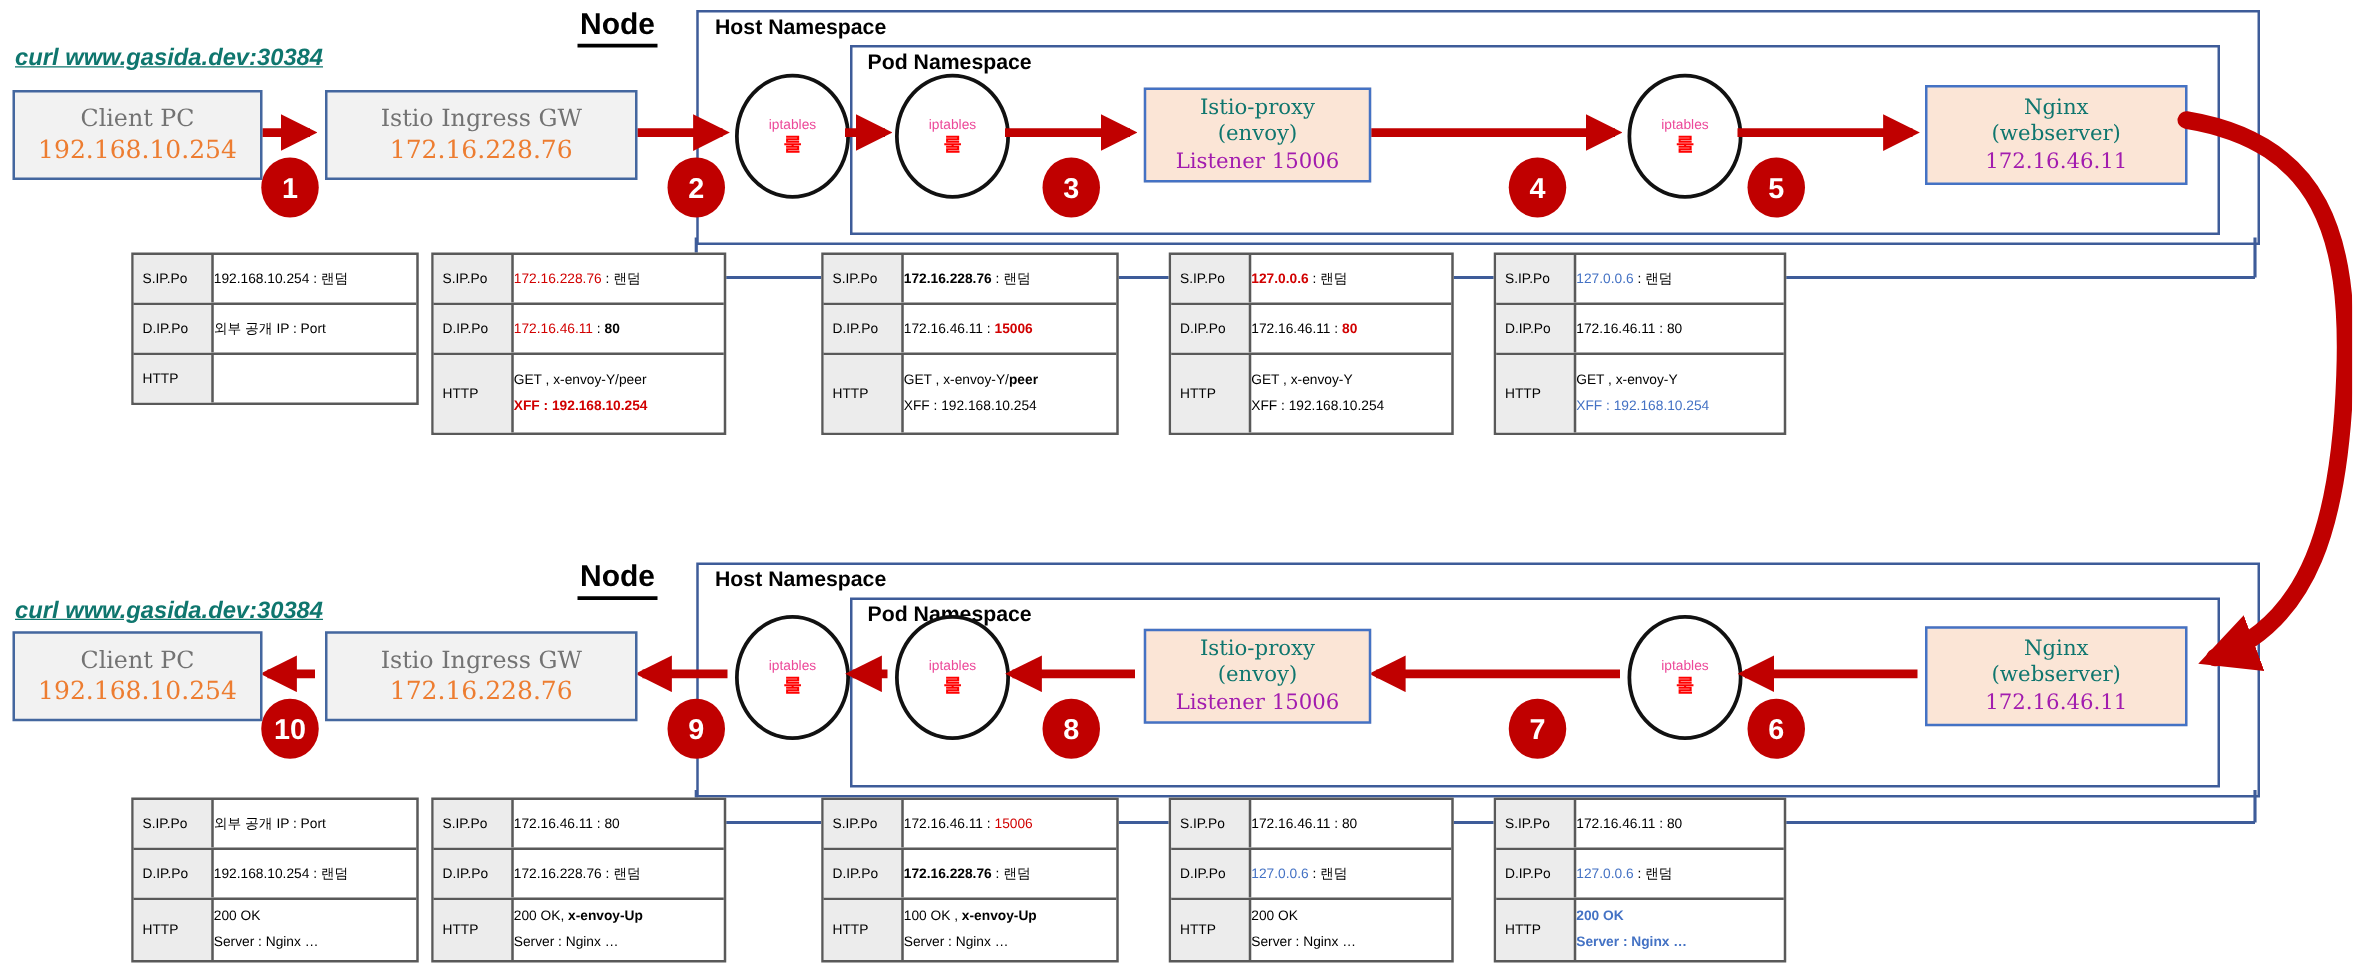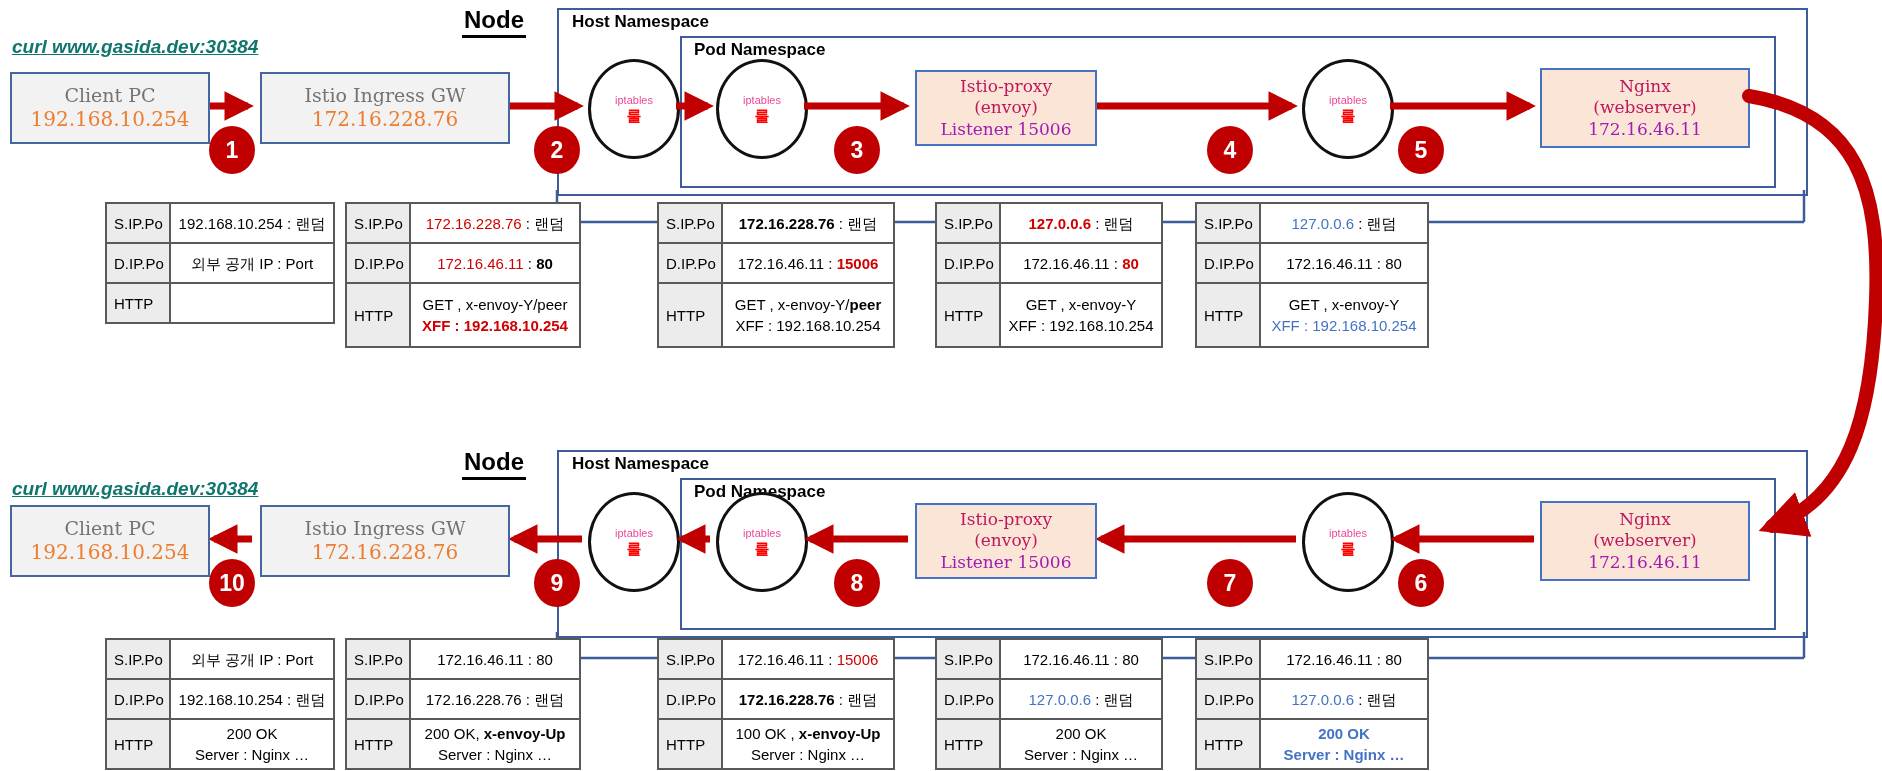--- a/index.html
+++ b/index.html
@@ -13,34 +13,34 @@
         border-bottom:3px solid #000;padding:0 2px 1px 2px;}
   .curl{position:absolute;font-size:19px;font-weight:bold;font-style:italic;color:#0f766e;
         text-decoration:underline;z-index:2;}
   
   .ebox{position:absolute;display:flex;flex-direction:column;align-items:center;justify-content:center;
         z-index:5;font-family:"DejaVu Serif","Liberation Serif",serif;text-align:center;line-height:1.25;}
   .ebox.gray{background:#F2F2F2;border:2px solid #44679F;}
   .ebox.peach{background:#FBE5D6;border:2px solid #4472C4;}
   .ename{font-size:19px;color:#737373;}
   .eip{font-size:20px;}
-  .esm{font-size:17px;color:#be185d;}
+  .esm{font-size:17px;color:#0f766e;}
   .orange{color:#ED7D31;}
   .blue{color:#a21caf;}
   
   .ipt{position:absolute;width:86px;height:94px;border:3.5px solid #111;border-radius:50%;
        background:#fff;display:flex;flex-direction:column;align-items:center;justify-content:center;
        z-index:3;line-height:1.15;}
   .ipt .l1{font-size:11px;font-weight:normal;color:#ec4899;}
   .ipt .l2{font-size:15px;font-weight:bold;color:#FF0000;}
   
   .num{position:absolute;width:46px;height:48px;border-radius:50%;background:#C00000;color:#fff;
        font-size:23px;font-weight:bold;display:flex;align-items:center;justify-content:center;z-index:6;}
   
-  .tbl{position:absolute;border:2px solid #595959;background:#fff;z-index:5;font-size:15px;color:#000;text-align:center;}
+  .tbl{position:absolute;border:2px solid #595959;background:#fff;z-index:5;font-size:11px;color:#000;}
   .trow{display:flex;border-bottom:2px solid #595959;}
   .trow:last-child{border-bottom:none;}
   .th{width:55px;padding-left:7px;background:#ECECEC;border-right:2px solid #595959;
       display:flex;align-items:center;flex-shrink:0;}
   .td{flex:1;padding:0 0;display:flex;flex-direction:column;justify-content:center;}
   .h1{height:38px;}
   .h2{height:62px;}
   .h3{height:48px;}
   .ln{line-height:21px;white-space:nowrap;}
   .v{color:#000;font-weight:normal;}

